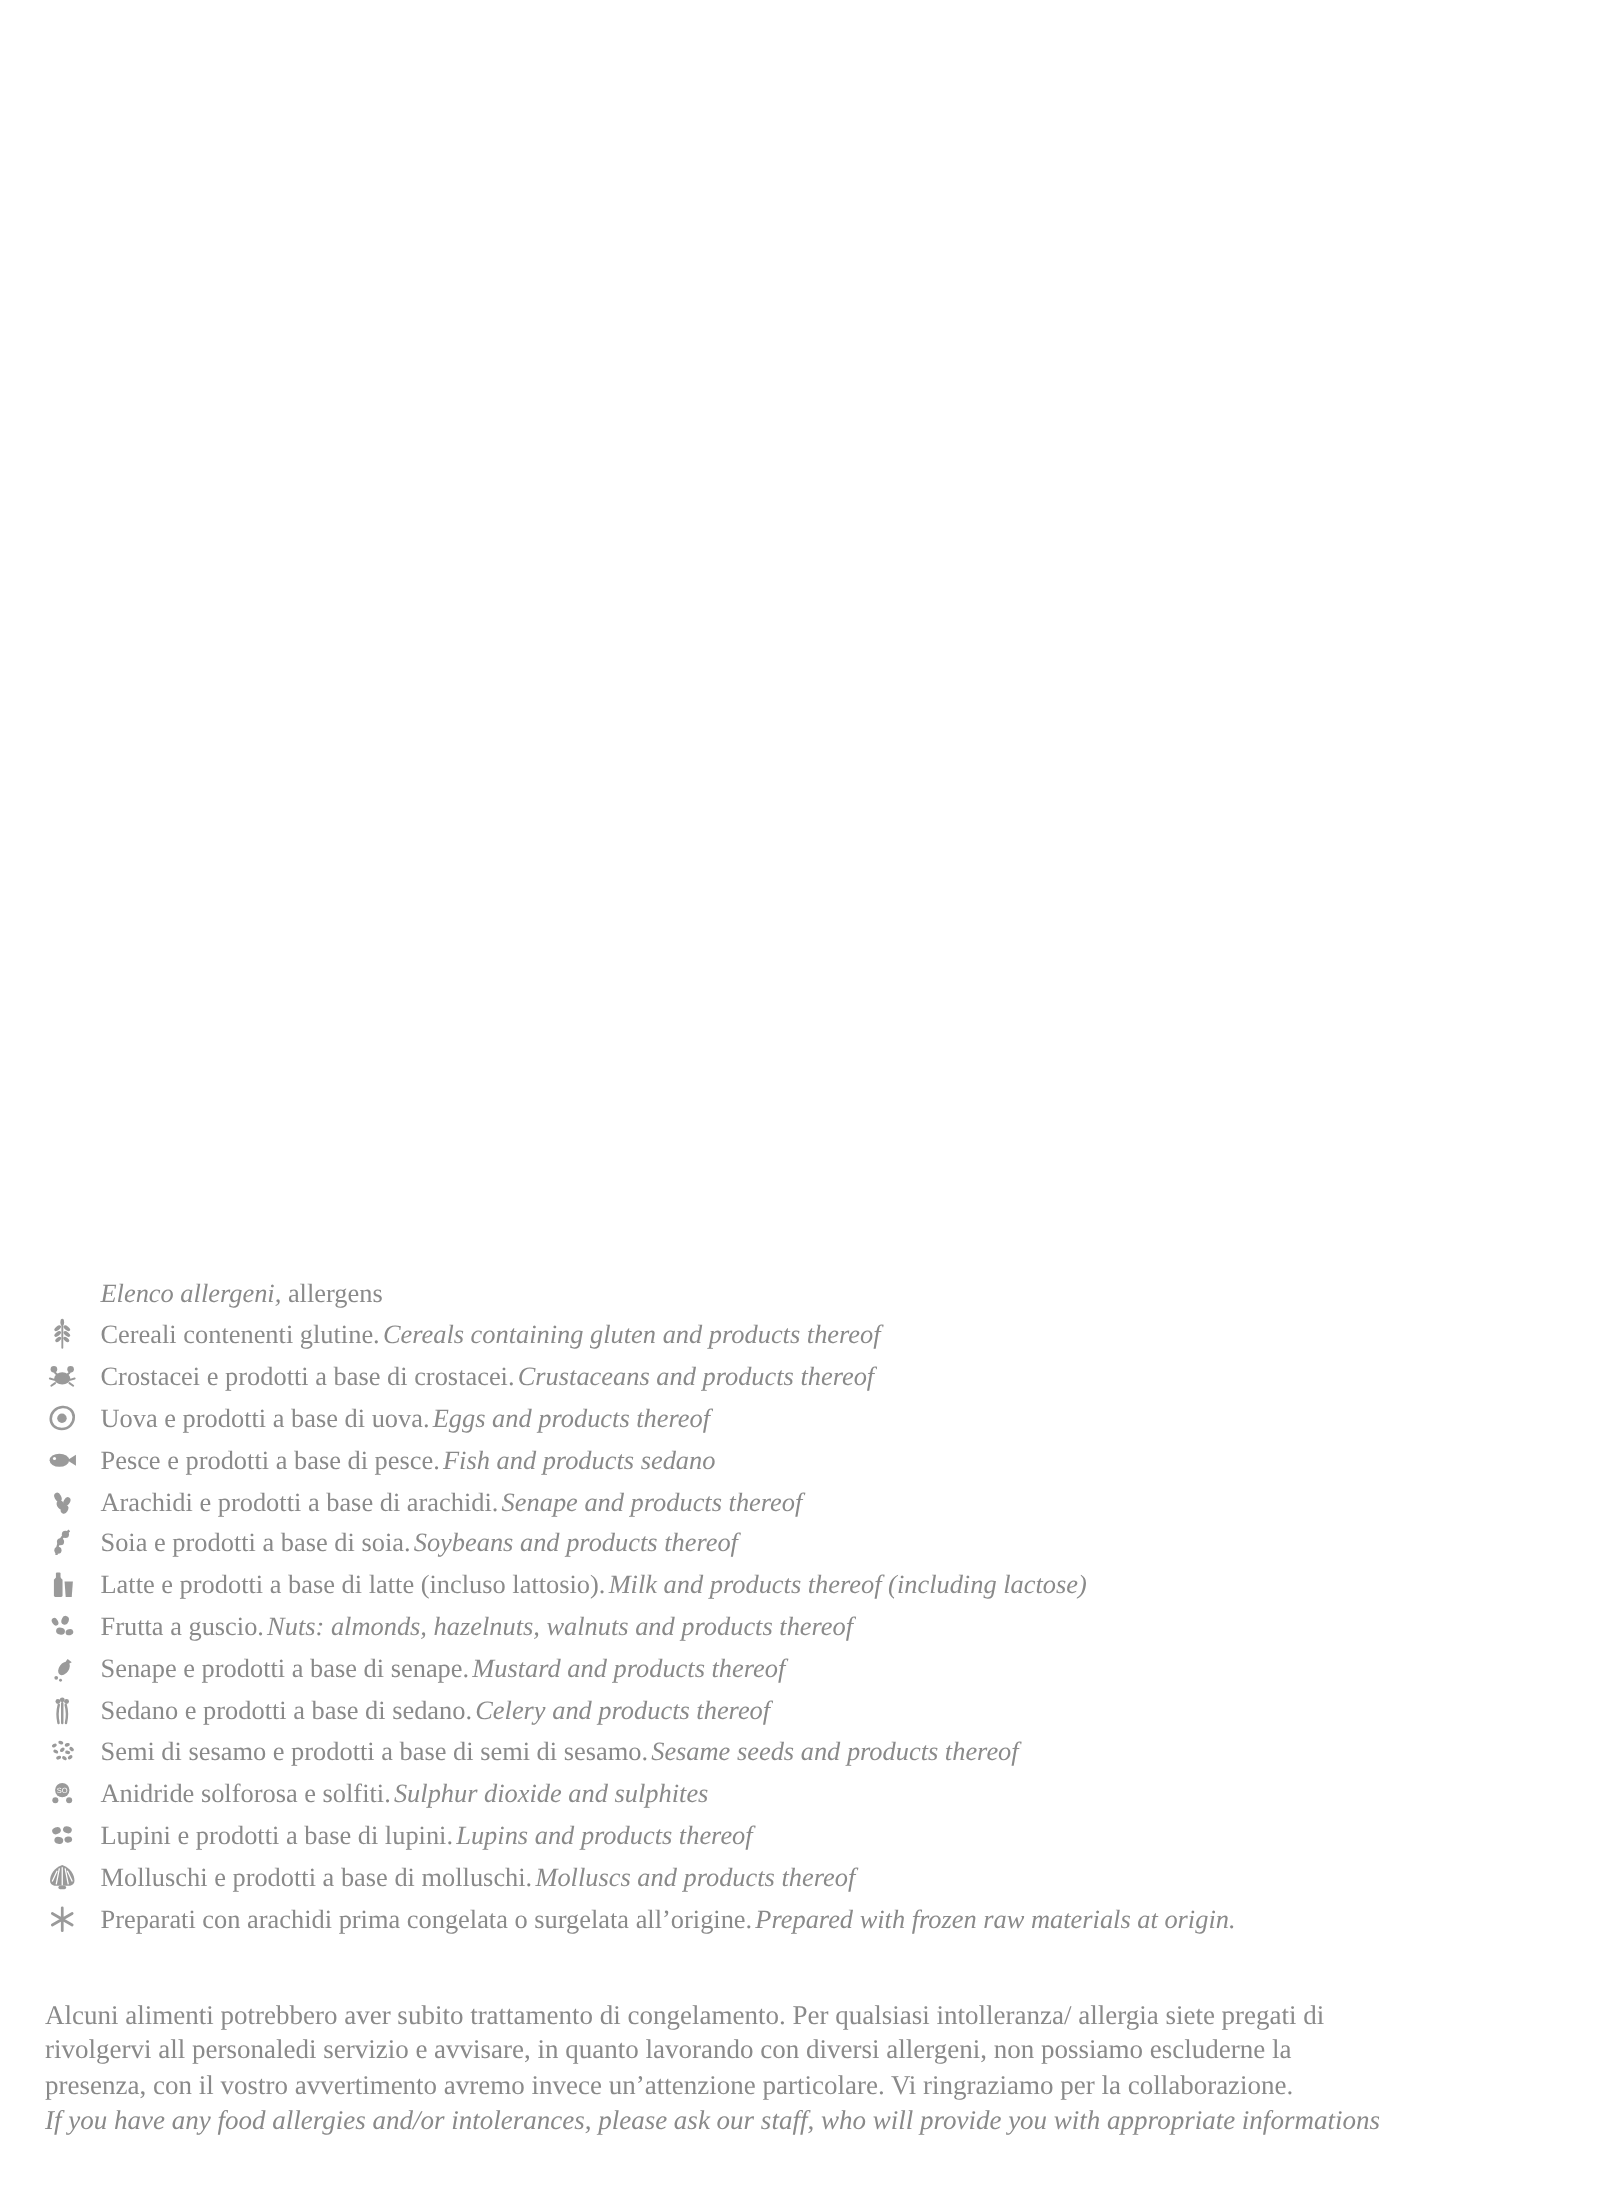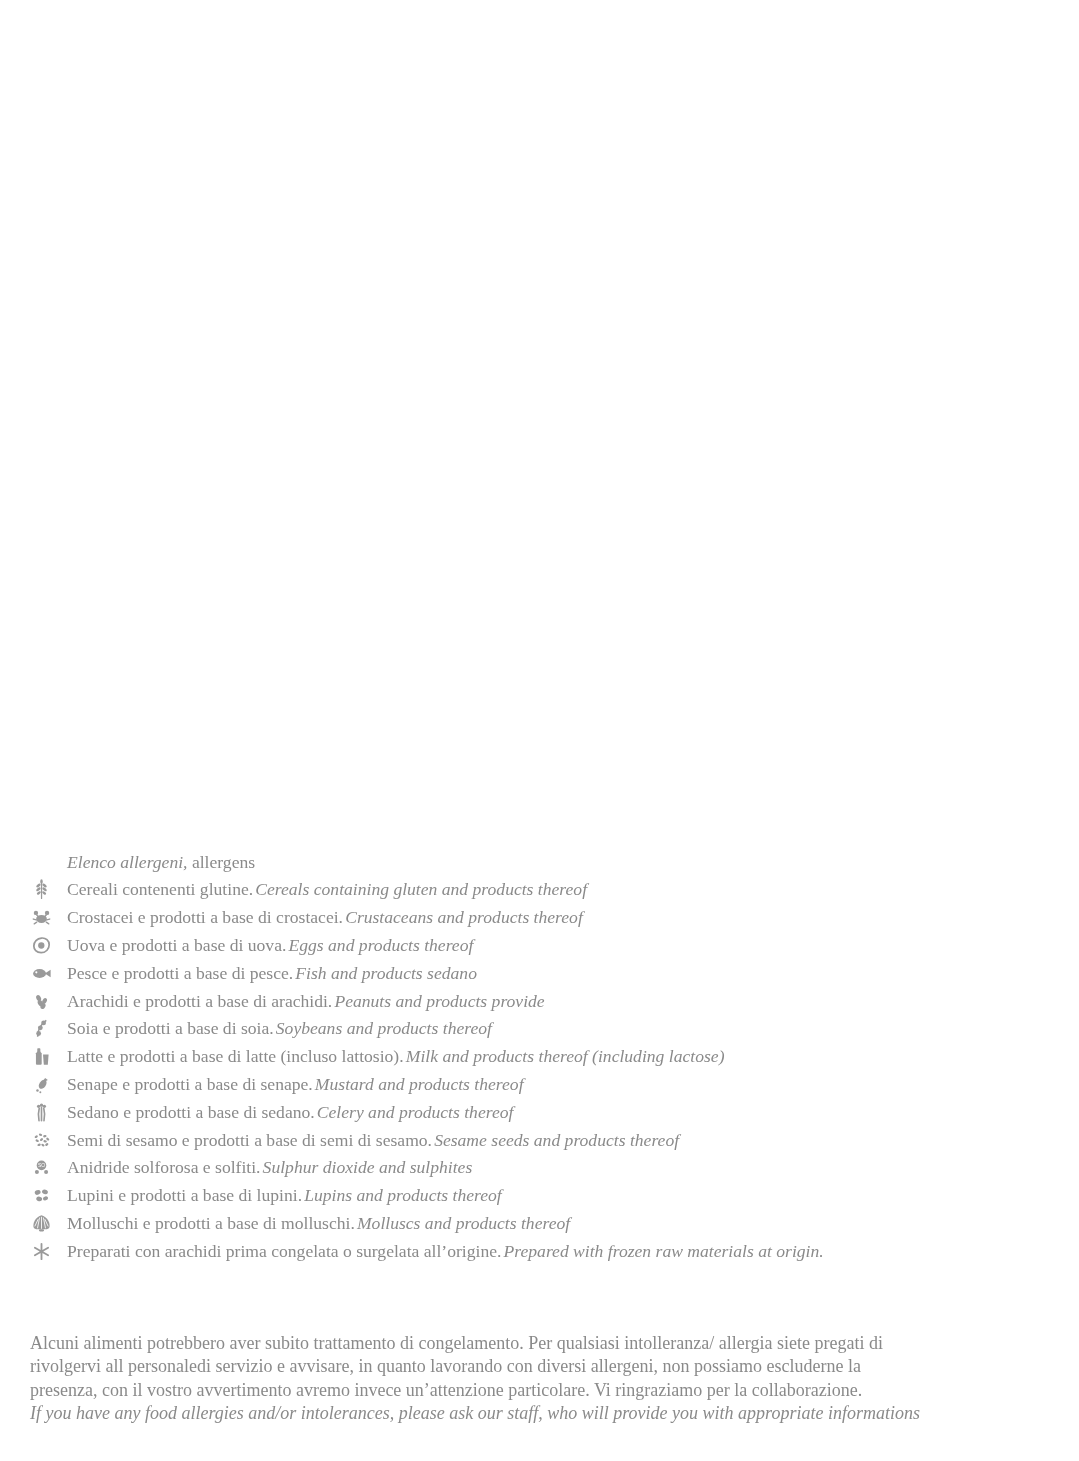--- a/index.html
+++ b/index.html
@@ -129,21 +129,21 @@
       <div class="row">
         <span class="icon">
           <svg width="23" height="23" viewBox="0 0 24 24" fill="currentColor">
             <ellipse cx="9" cy="8.5" rx="2.3" ry="3.3" transform="rotate(-28 9 8.5)"></ellipse>
             <ellipse cx="10.8" cy="13.8" rx="2.5" ry="3.5" transform="rotate(-28 10.8 13.8)"></ellipse>
             <ellipse cx="15.2" cy="11.5" rx="2.2" ry="3.2" transform="rotate(30 15.2 11.5)"></ellipse>
             <ellipse cx="13.6" cy="16.8" rx="2.4" ry="3.2" transform="rotate(30 13.6 16.8)"></ellipse>
           </svg>
         </span>
         <span class="it">Arachidi e prodotti a base di arachidi.</span>
-        <span class="en">Peanuts and products provide</span>
+        <span class="en">Senape and products thereof</span>
       </div>
 
       <div class="row">
         <span class="icon">
           <svg width="23" height="23" viewBox="0 0 24 24" fill="currentColor">
             <path d="M8 20.5 C8 14 10.5 8 17 3.5" fill="none" stroke="currentColor" stroke-width="1.6"></path>
             <circle cx="9" cy="17.2" r="2.5"></circle>
             <circle cx="10.8" cy="11.3" r="2.5"></circle>
             <circle cx="14.2" cy="6.2" r="2.5"></circle>
           </svg>
@@ -157,20 +157,32 @@
           <svg width="23" height="23" viewBox="0 0 24 24" fill="currentColor">
             <rect x="7.6" y="3.5" width="3.2" height="4.2" rx="0.7"></rect>
             <path d="M6.2 8.6 L7.8 6.8 h2.8 L12.2 8.6 V19.5 a1 1 0 0 1 -1 1 H7.2 a1 1 0 0 1 -1 -1 Z"></path>
             <path d="M13.6 9.8 h5.8 L18.6 20.5 h-4.2 Z"></path>
           </svg>
         </span>
         <span class="it">Latte e prodotti a base di latte (incluso lattosio).</span>
         <span class="en">Milk and products thereof (including lactose)</span>
       </div>
 
+      <div class="row">
+        <span class="icon">
+          <svg width="23" height="23" viewBox="0 0 24 24" fill="currentColor">
+            <ellipse cx="7" cy="8.5" rx="2" ry="2.9" transform="rotate(-32 7 8.5)"></ellipse>
+            <ellipse cx="14" cy="7.5" rx="2.5" ry="3.1" transform="rotate(22 14 7.5)"></ellipse>
+            <ellipse cx="10.8" cy="15" rx="3.1" ry="2.4" transform="rotate(12 10.8 15)"></ellipse>
+            <ellipse cx="17" cy="15.8" rx="2.7" ry="2.1" transform="rotate(-14 17 15.8)"></ellipse>
+          </svg>
+        </span>
+        <span class="it">Frutta a guscio.</span>
+        <span class="en">Nuts: almonds, hazelnuts, walnuts and products thereof</span>
+      </div>
 
       <div class="row">
         <span class="icon">
           <svg width="23" height="23" viewBox="0 0 24 24" fill="currentColor">
             <ellipse cx="13.2" cy="11.8" rx="3.4" ry="5.2" transform="rotate(35 13.2 11.8)"></ellipse>
             <path d="M15.8 5.2 L18.6 7.4 L15.4 9.2 L14.4 7 Z"></path>
             <circle cx="7.8" cy="18.3" r="1.3"></circle>
             <circle cx="10.8" cy="20" r="1"></circle>
           </svg>
         </span>

